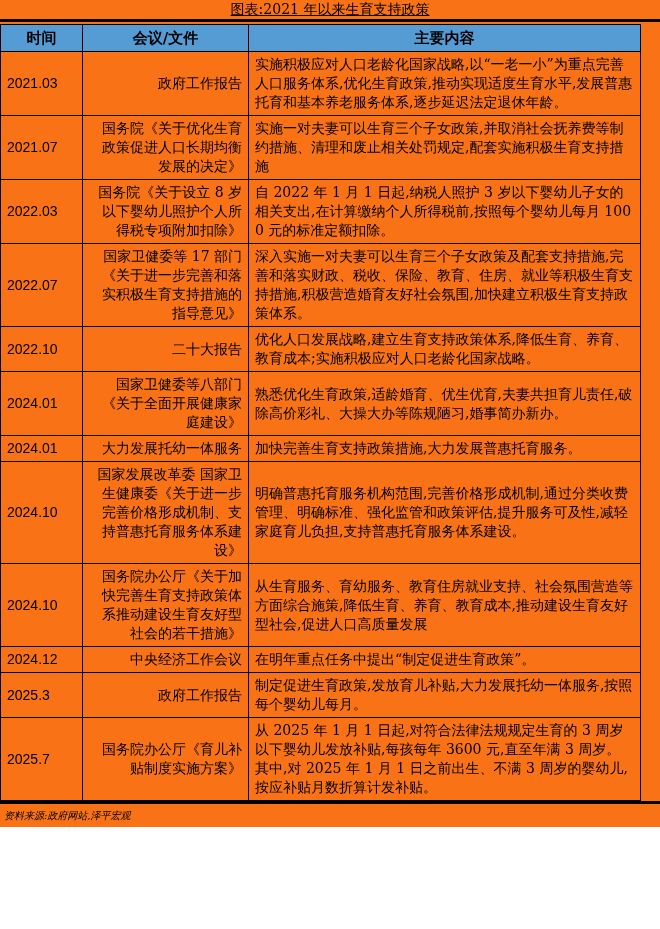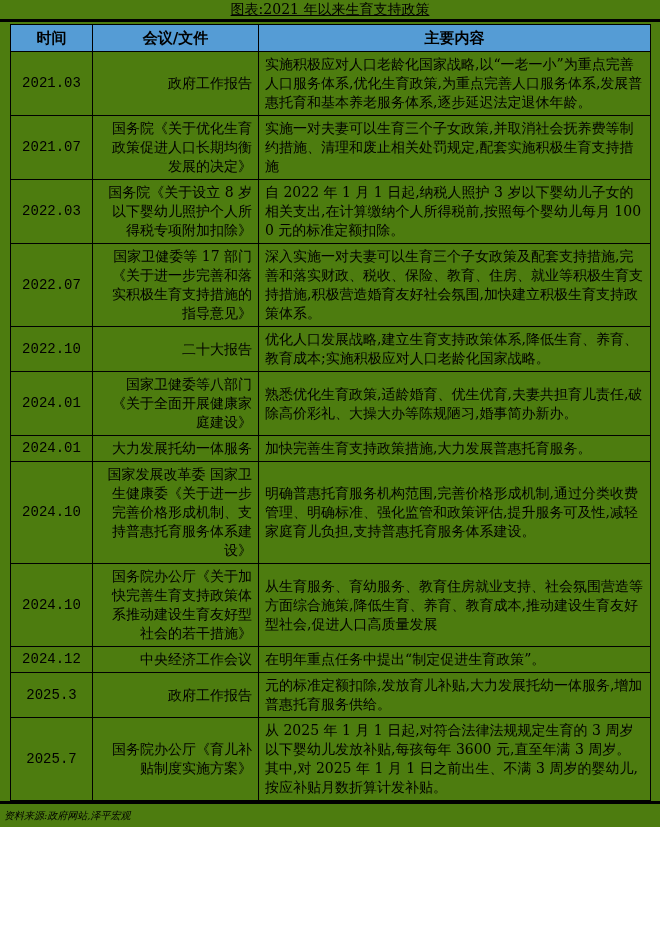--- a/index.html
+++ b/index.html
@@ -5,38 +5,37 @@
   html, body {
     margin: 0;
     padding: 0;
     background: #ffffff;
   }
   .page {
     width: 660px;
     box-sizing: border-box;
     font-family: "DejaVu Serif", "Liberation Serif", serif;
     color: #000000;
-    background: #4d7c0f;
+    background: #f97316;
   }
   .title {
     text-align: center;
     font-size: 14px;
     line-height: 17px;
     text-decoration: underline;
     padding-top: 1px;
   }
   .rule {
     width: 660px;
     height: 3px;
     background: #000000;
   }
   .rule.top { margin-top: 1px; margin-bottom: 2px; }
   .rule.bottom { margin-top: 0; }
   table.policy {
-    margin-left: 10px;
     width: 640px;
     border-collapse: collapse;
     table-layout: fixed;
   }
   col.c-time { width: 82px; }
   col.c-doc  { width: 166px; }
   col.c-main { width: 392px; }
   th {
     background: var(--header-bg, #559CD5);
     border: 1px solid #000000;
@@ -48,22 +47,22 @@
   }
   td {
     border: 1px solid #000000;
     font-size: 14px;
     line-height: 19px;
     padding: 3px 6px;
     vertical-align: middle;
     word-break: break-all;
   }
   td.time {
-    text-align: center;
-    font-family: Liberation Mono, monospace;
+    text-align: left;
+    font-family: Liberation Sans, sans-serif;
   }
   td.doc {
     text-align: right;
   }
   td.content {
     text-align: left;
   }
   .source {
     font-style: italic;
     font-size: 10px;
@@ -88,21 +87,21 @@
       <tr>
         <th>时间</th>
         <th>会议/文件</th>
         <th>主要内容</th>
       </tr>
     </thead>
     <tbody>
   <tr>
     <td class="time">2021.03</td>
     <td class="doc">政府工作报告</td>
-    <td class="content">实施积极应对人口老龄化国家战略,以“一老一小”为重点完善人口服务体系,优化生育政策,为重点完善人口服务体系,发展普惠托育和基本养老服务体系,逐步延迟法定退休年龄。</td>
+    <td class="content">实施积极应对人口老龄化国家战略,以“一老一小”为重点完善人口服务体系,优化生育政策,推动实现适度生育水平,发展普惠托育和基本养老服务体系,逐步延迟法定退休年龄。</td>
   </tr>
 
 
   <tr>
     <td class="time">2021.07</td>
     <td class="doc">国务院《关于优化生育政策促进人口长期均衡发展的决定》</td>
     <td class="content">实施一对夫妻可以生育三个子女政策,并取消社会抚养费等制约措施、清理和废止相关处罚规定,配套实施积极生育支持措施</td>
   </tr>
 
   <tr>
@@ -150,21 +149,21 @@
 
   <tr>
     <td class="time">2024.12</td>
     <td class="doc">中央经济工作会议</td>
     <td class="content">在明年重点任务中提出“制定促进生育政策”。</td>
   </tr>
 
   <tr>
     <td class="time">2025.3</td>
     <td class="doc">政府工作报告</td>
-    <td class="content">元的标准定额扣除,发放育儿补贴,大力发展托幼一体服务,增加普惠托育服务供给。</td>
+    <td class="content">制定促进生育政策,发放育儿补贴,大力发展托幼一体服务,按照每个婴幼儿每月。</td>
   </tr>
 
   <tr>
     <td class="time">2025.7</td>
     <td class="doc">国务院办公厅《育儿补贴制度实施方案》</td>
     <td class="content">从 2025 年 1 月 1 日起,对符合法律法规规定生育的 3 周岁以下婴幼儿发放补贴,每孩每年 3600 元,直至年满 3 周岁。其中,对 2025 年 1 月 1 日之前出生、不满 3 周岁的婴幼儿,按应补贴月数折算计发补贴。</td>
   </tr>
 </tbody>
   </table>
 

